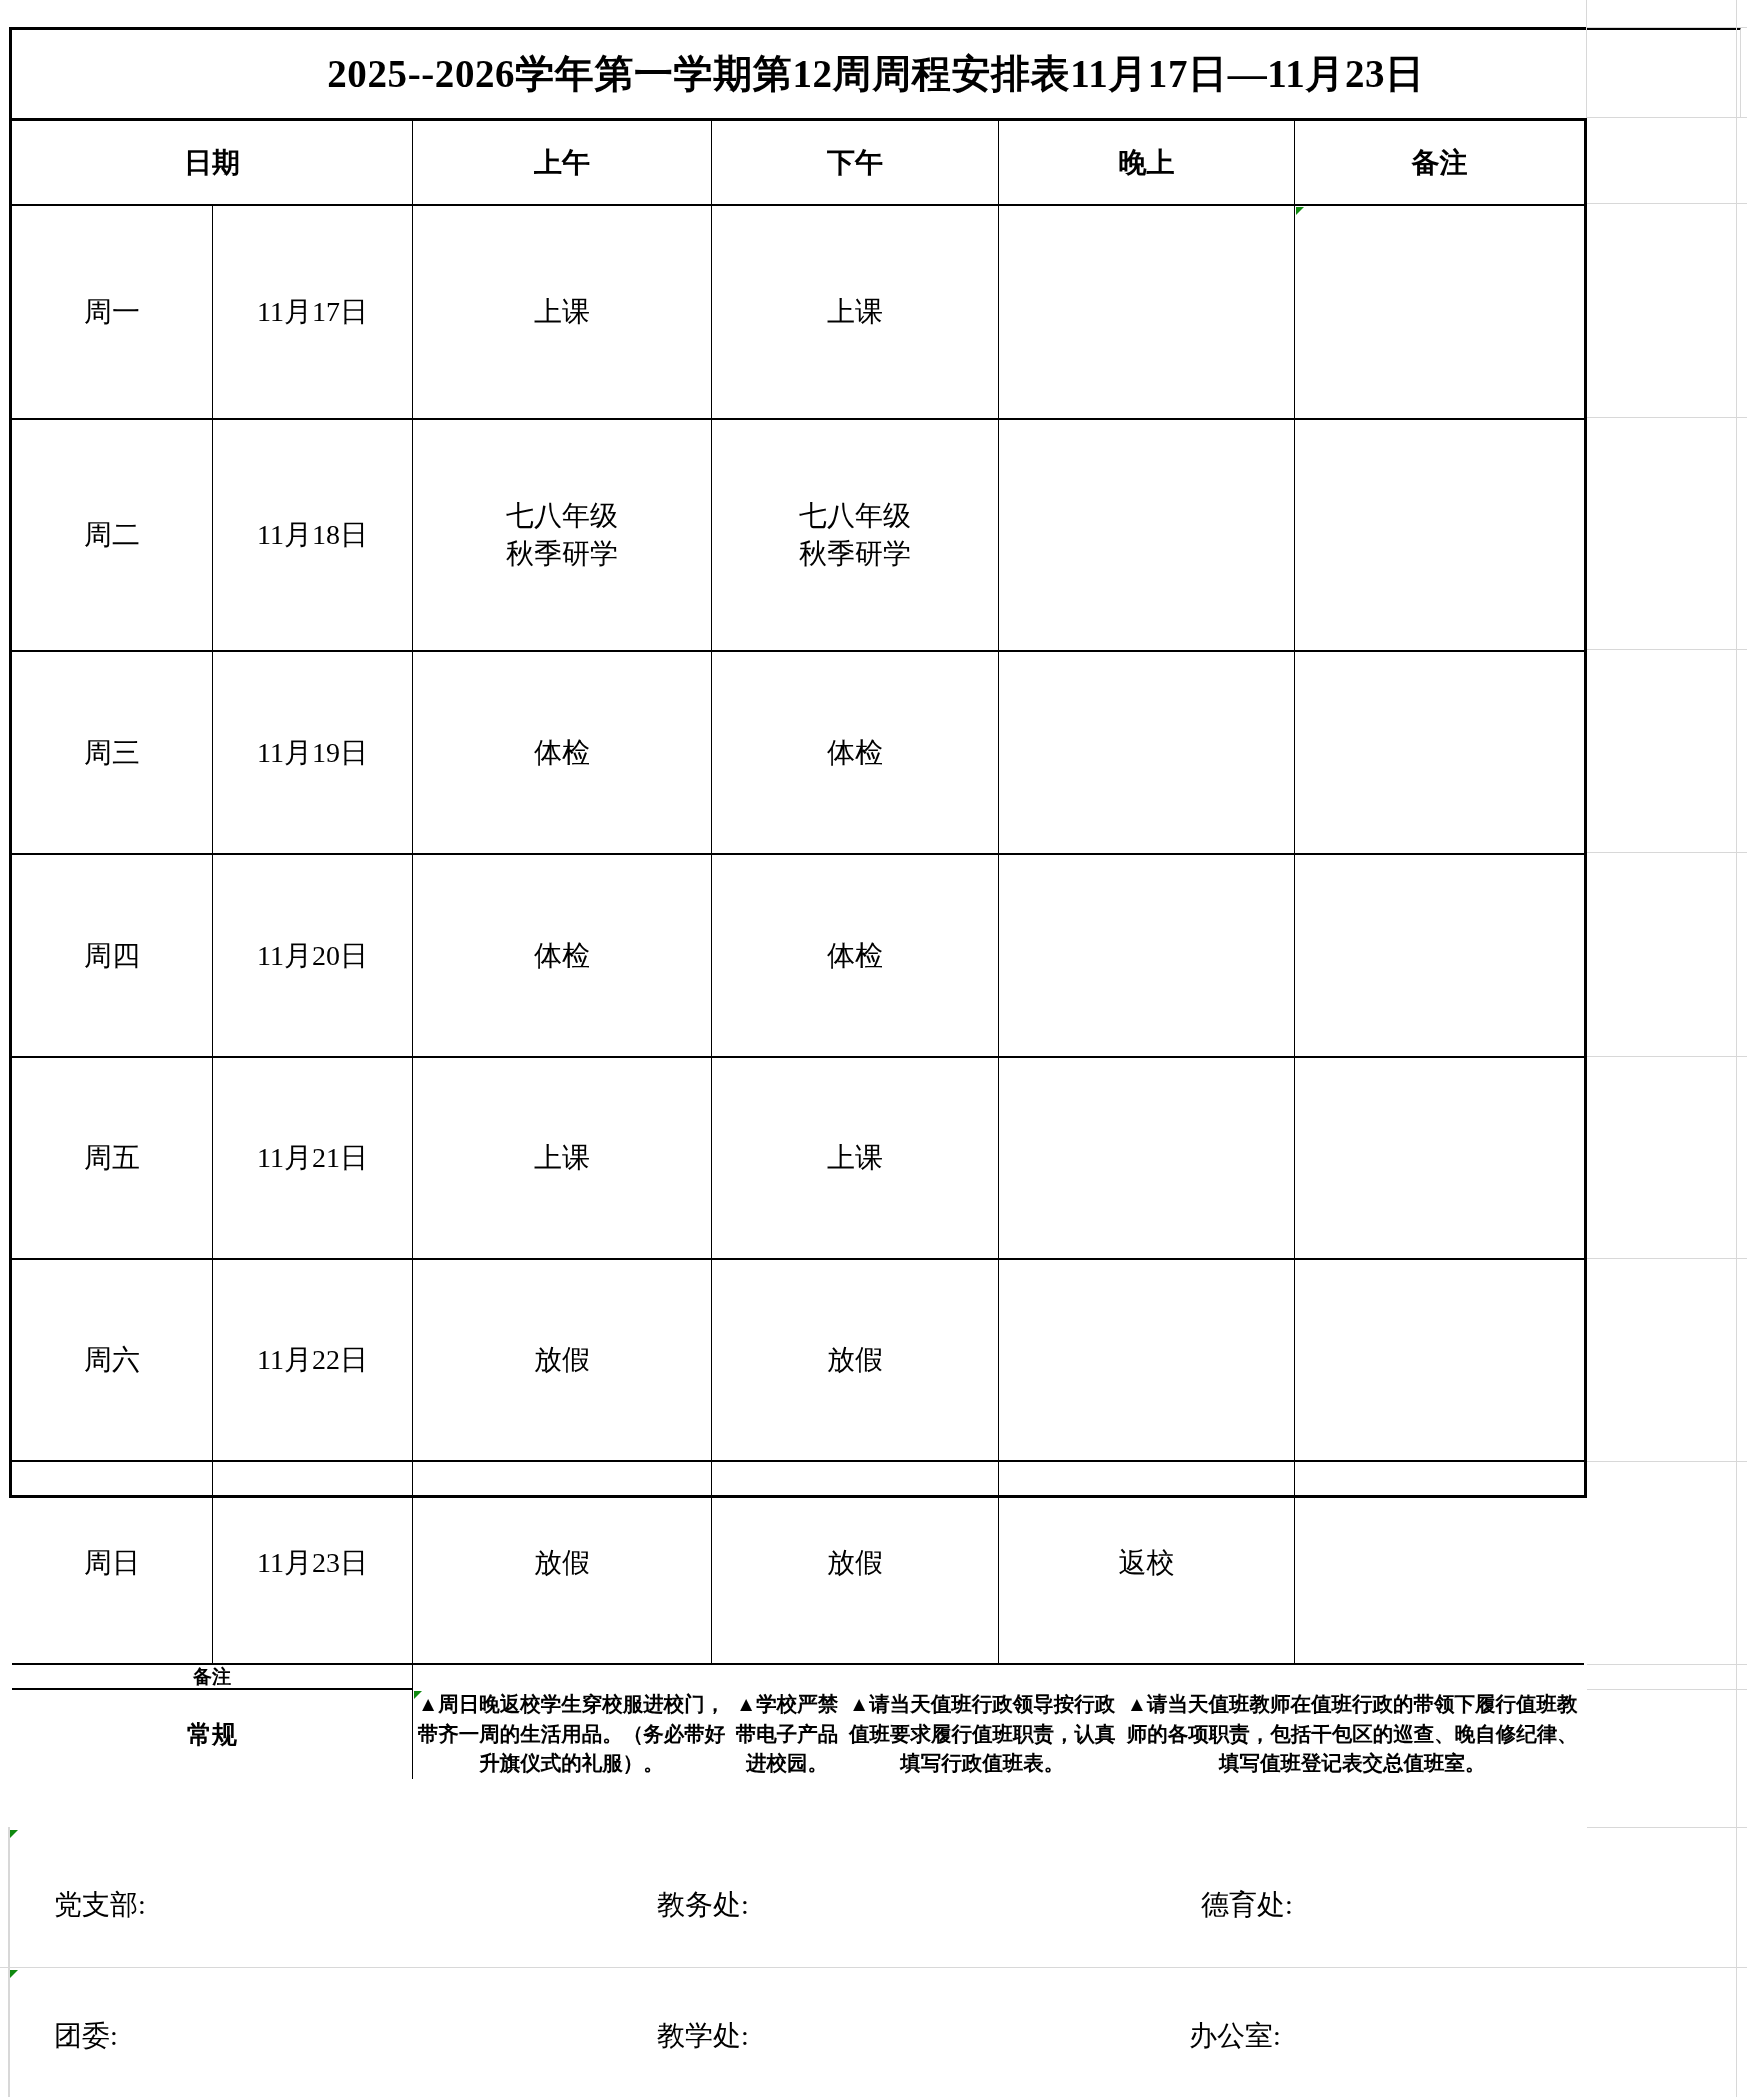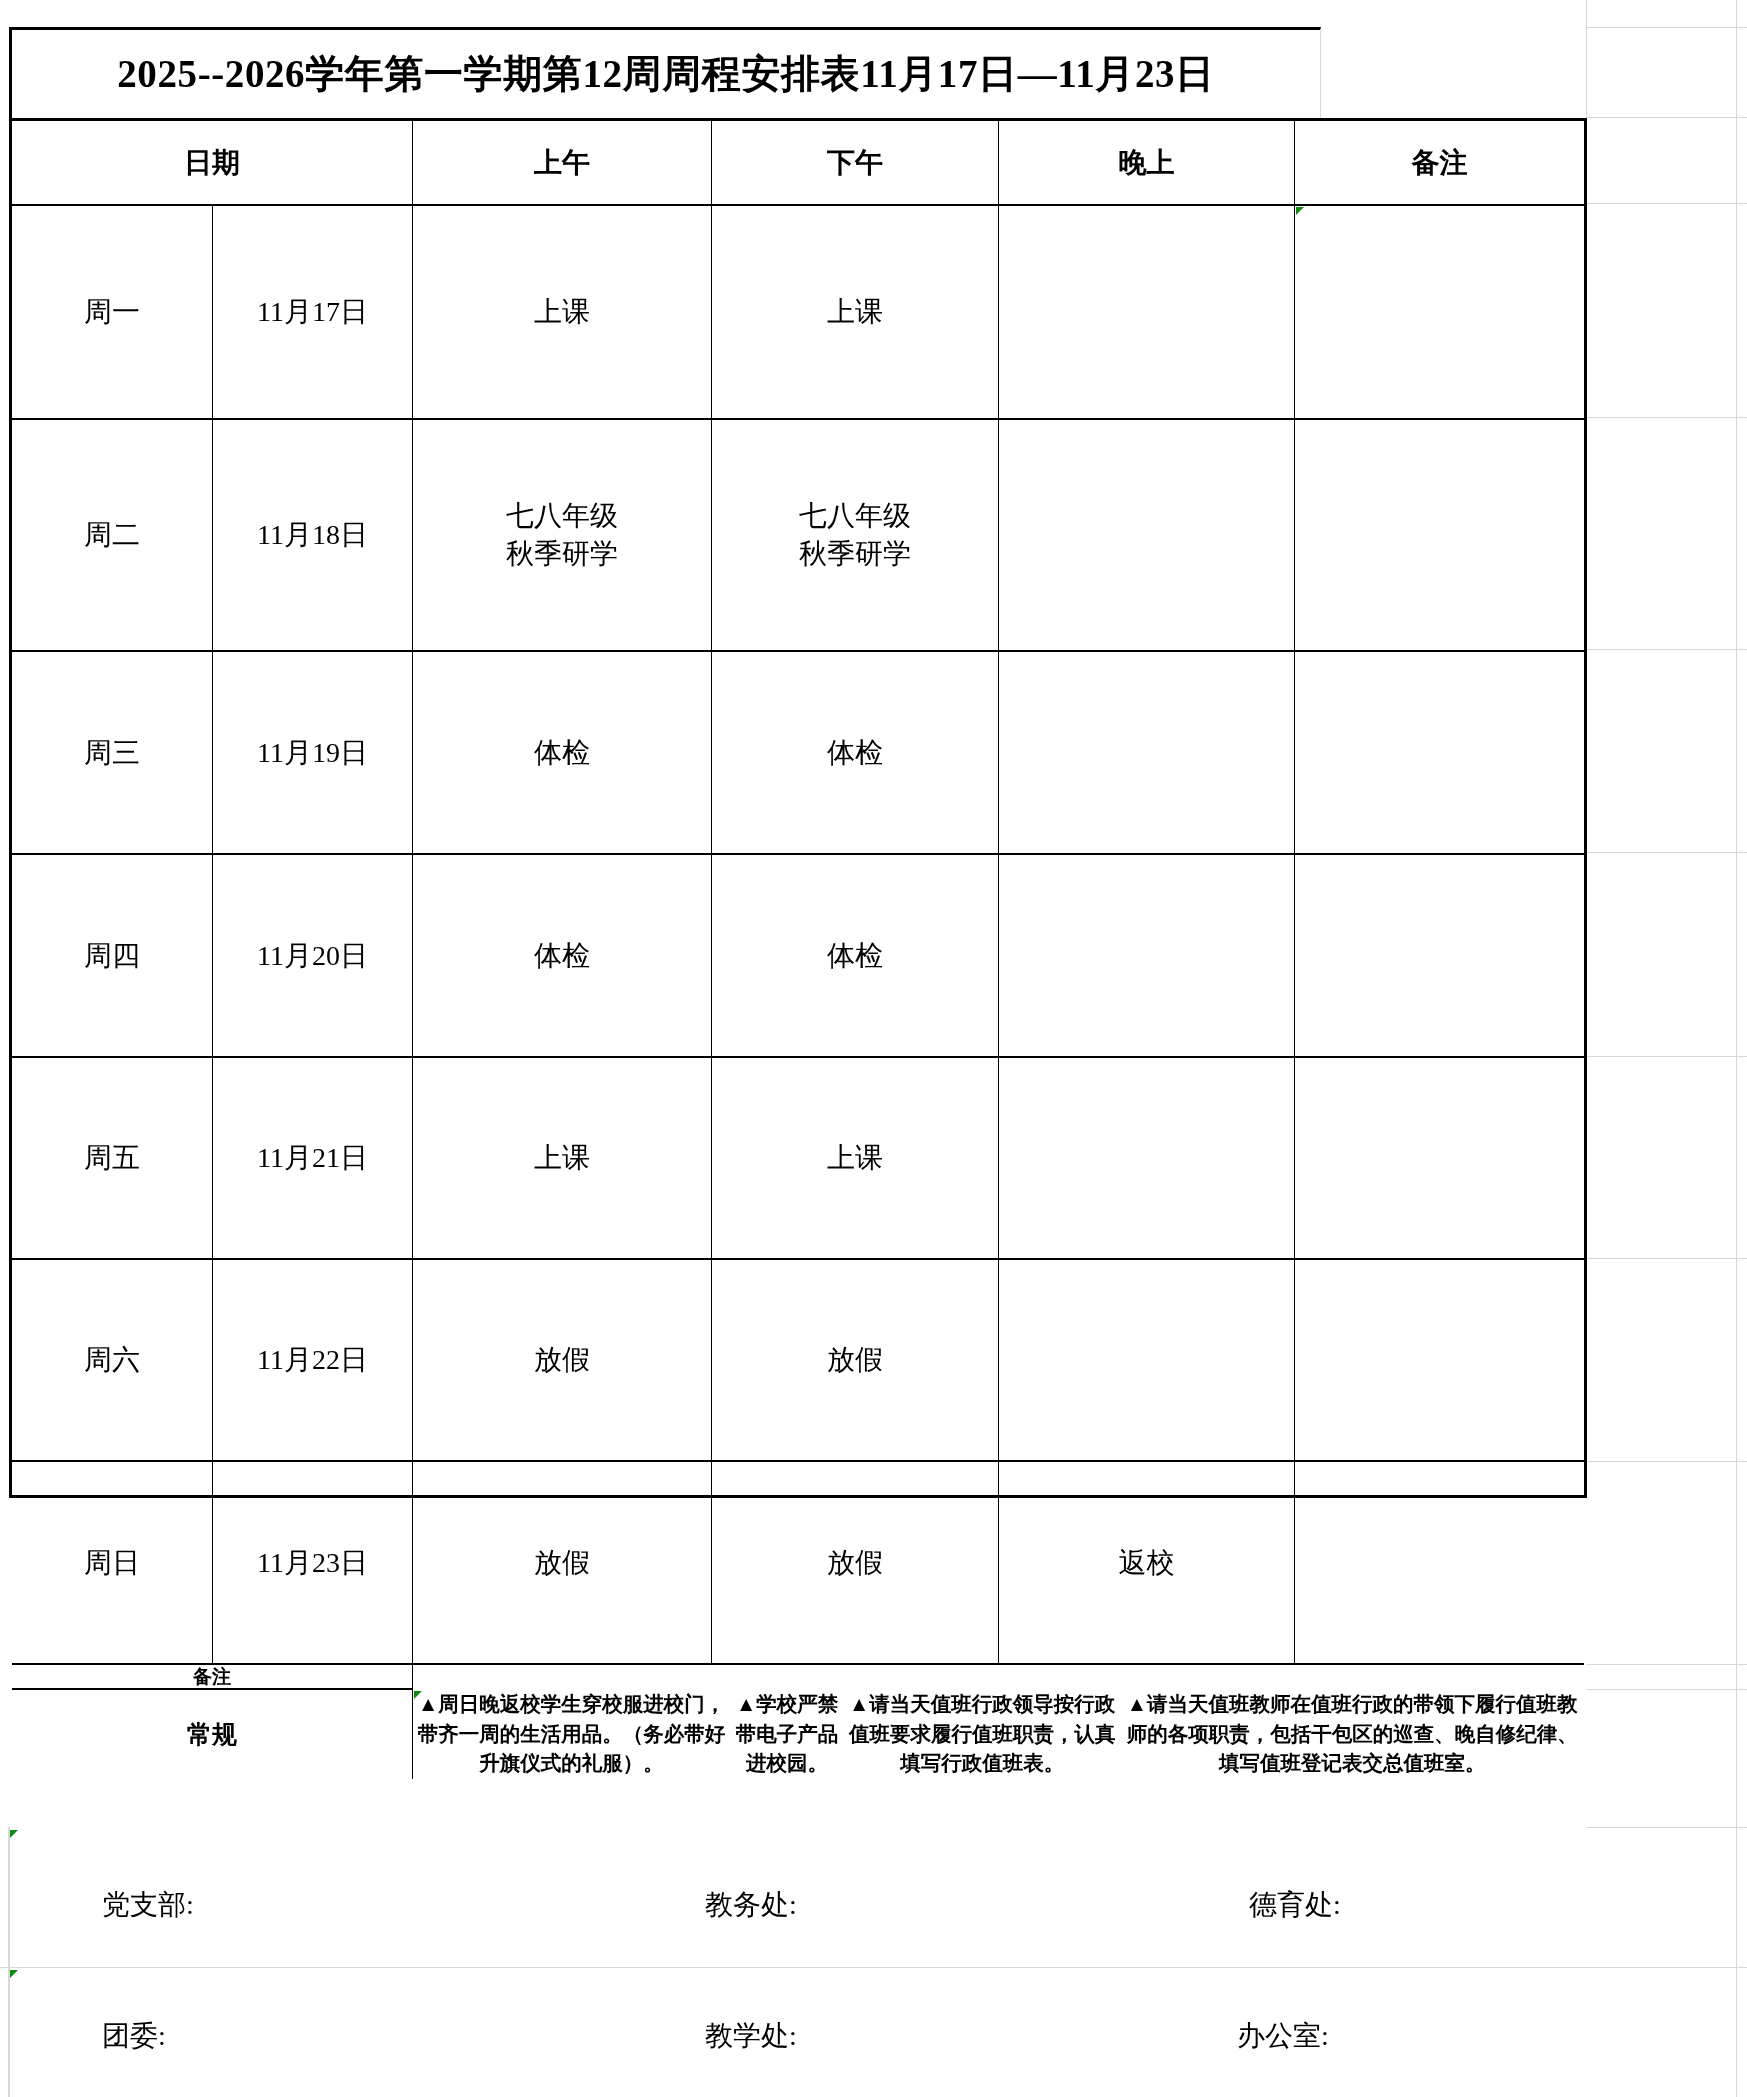--- a/index.html
+++ b/index.html
@@ -1,19 +1,19 @@
 <!DOCTYPE html>
 <html style="font-size:9.6px"><head>
 <meta charset="utf-8">
 <style>
   html,body{margin:0;padding:0;background:#fff;}
   #page{position:relative;width:1747px;height:2097px;background:#ffffff;overflow:hidden;
         font-family:"Liberation Serif","DejaVu Serif",serif;color:#000;}
   
-  #title-box{position:absolute;left:9px;top:27px;width:1312px;height:91px;
+  #title-box{position:absolute;left:9px;top:27px;width:1732px;height:91px;
              border-top:3px solid #000;border-left:3px solid #000;border-right:1.2px solid #d8d8d8;
              display:flex;align-items:center;justify-content:center;box-sizing:border-box;text-align:right;}
   #title-box .t{font-size:39px;font-weight:bold;letter-spacing:0.6px;}
   
   #sched{position:absolute;left:9px;top:118px;width:1578px;height:1380px;box-sizing:border-box;
          border:3px solid #000;display:grid;
          grid-template-columns:201px 200px 299px 287px 296px auto;
          grid-template-rows:85px 214px 232px 203px 203px 202px 202px 203px 25px auto;}
   .cell{border-right:1.8px solid #000;border-bottom:2.4px solid #000;
         display:flex;align-items:center;justify-content:center;text-align:center;
@@ -27,21 +27,21 @@
                display:flex;flex-direction:row;align-items:center;justify-content:center;}
   .reg-content span{display:block;}
   
   .tri{position:absolute;width:0;height:0;border-top:8.4px solid #108a10;border-right:8.4px solid transparent;}
   .tri.incell{left:0.6px;top:0.6px;}
   
   .gl{position:absolute;background:#d8d8d8;}
   .gl-v{width:1.2px;}
   .gl-h{height:1.2px;}
   
-  .sig{position:absolute;font-size:28px;margin-left:48px;}
+  .sig{position:absolute;font-size:28px;}
 </style>
 </head>
 <body>
 
 <div id="page">
 
   <div id="title-box">
     <div class="t">2025--2026学年第一学期第12周周程安排表11月17日—11月23日</div>
   </div>
 

